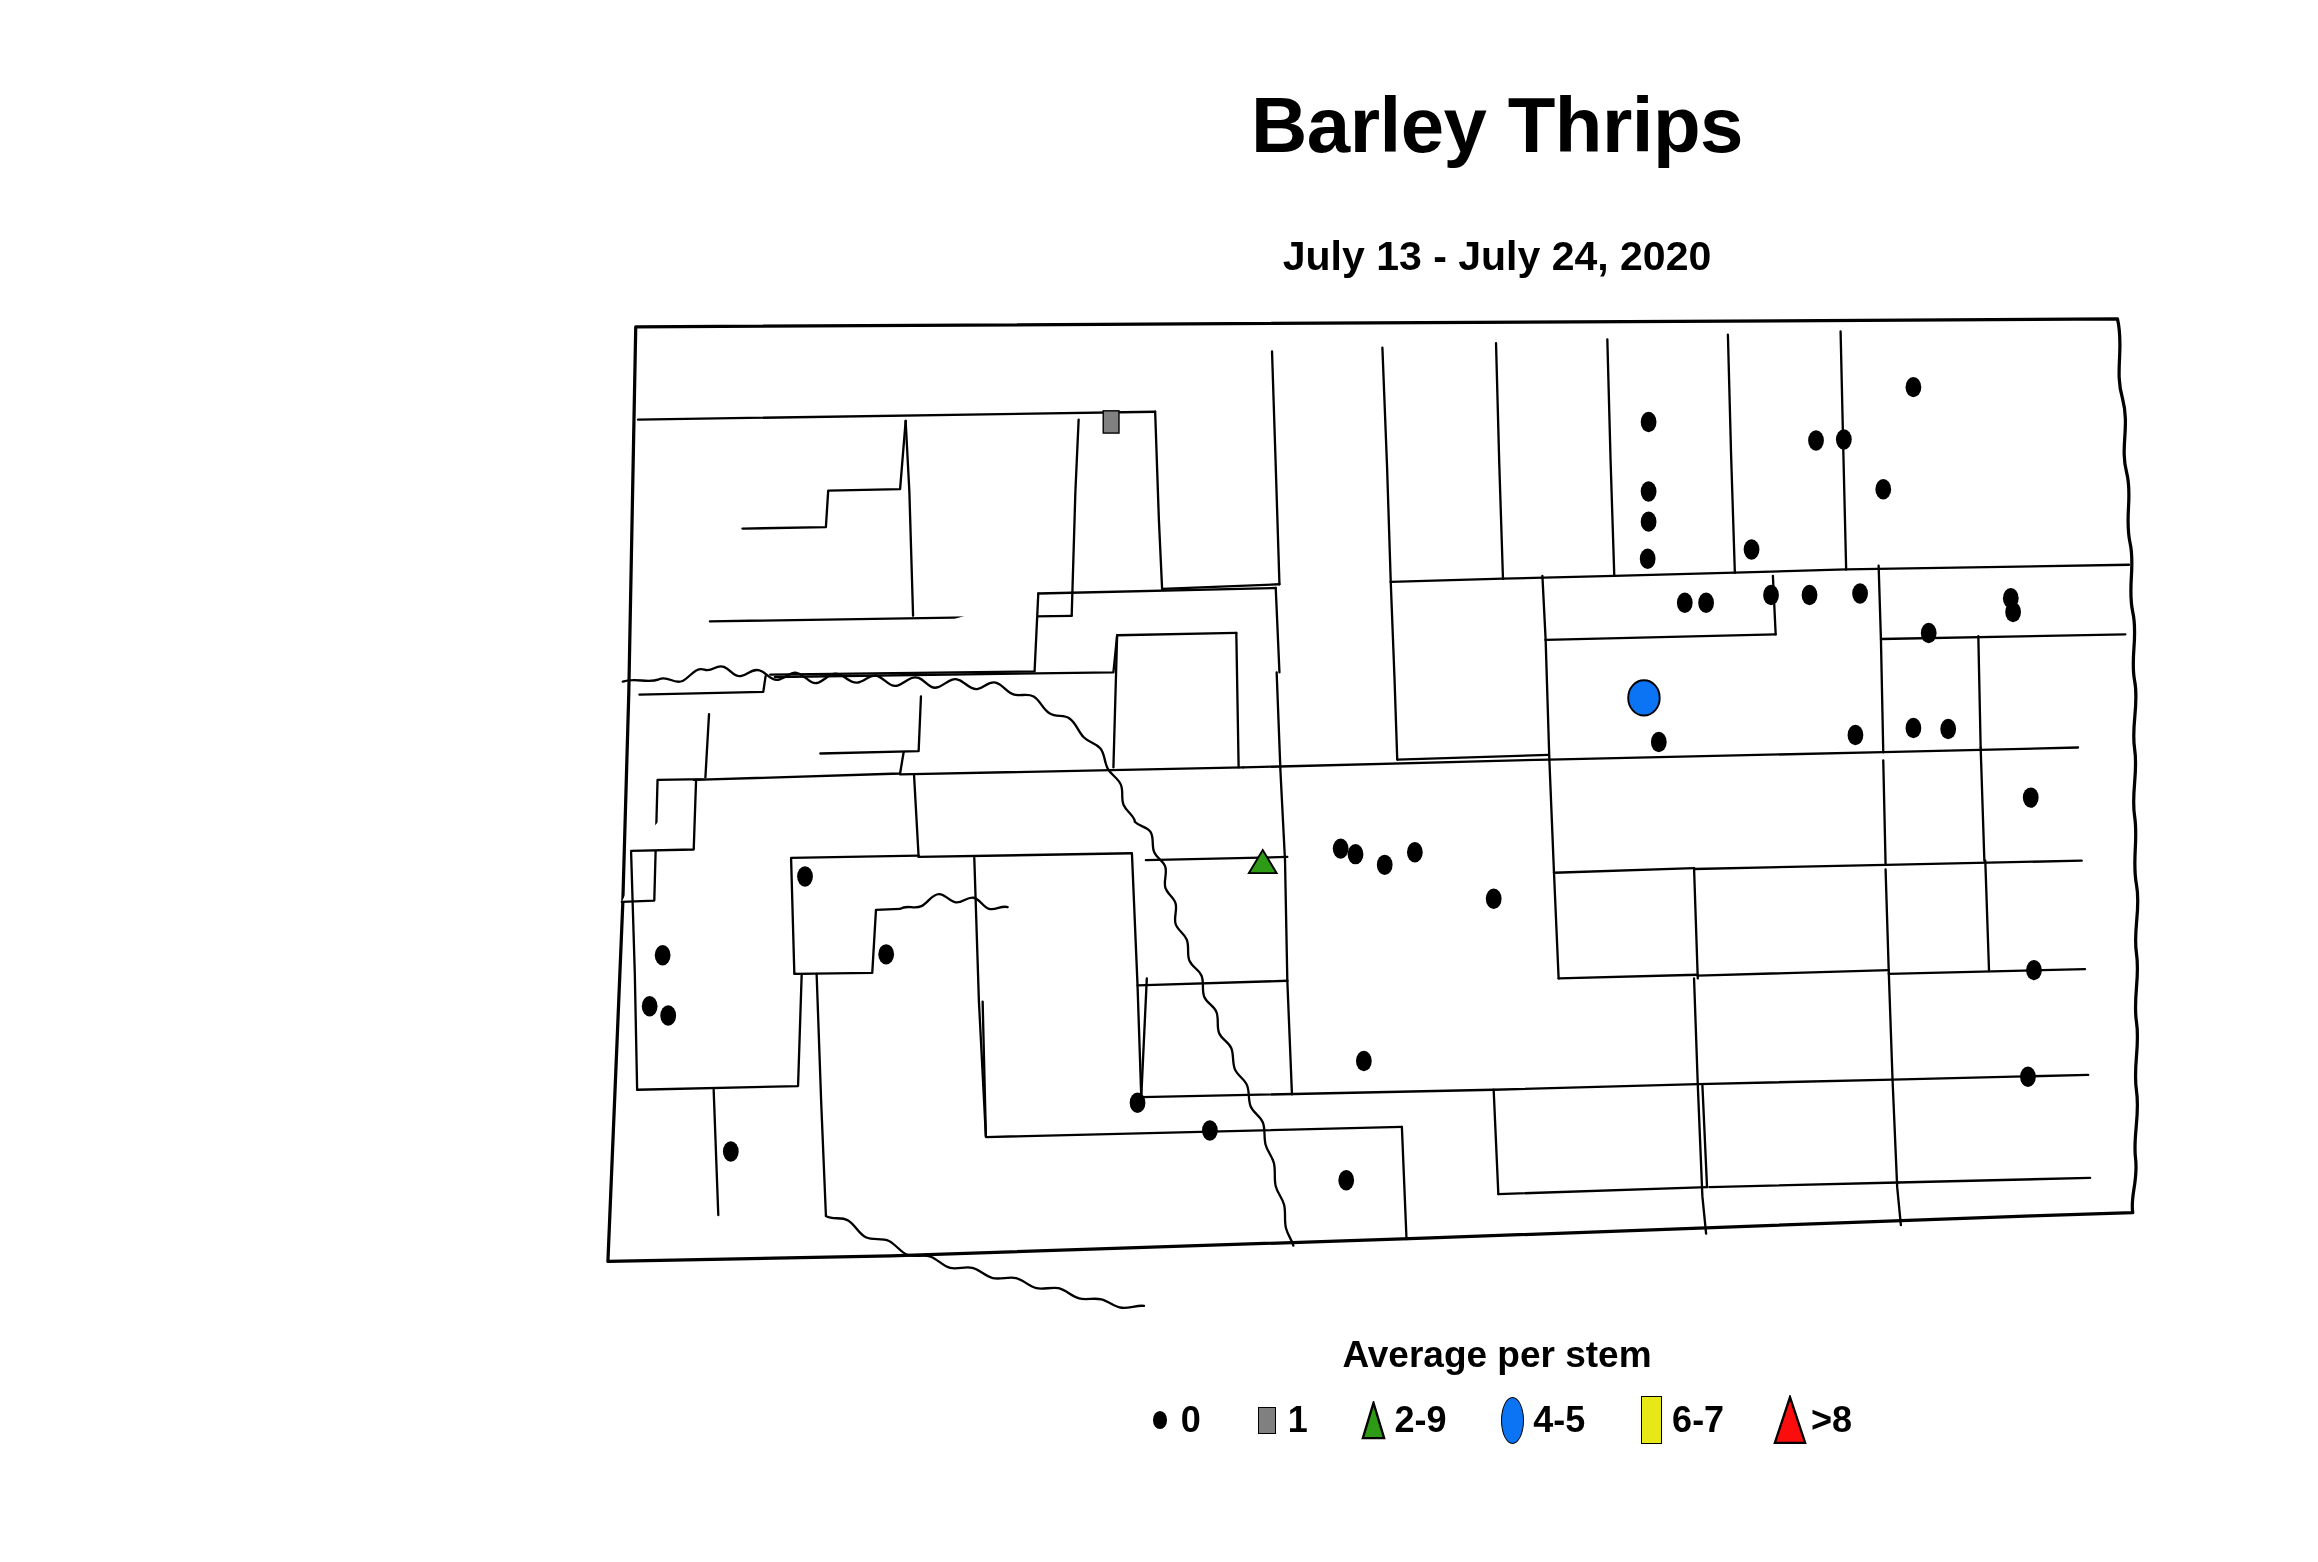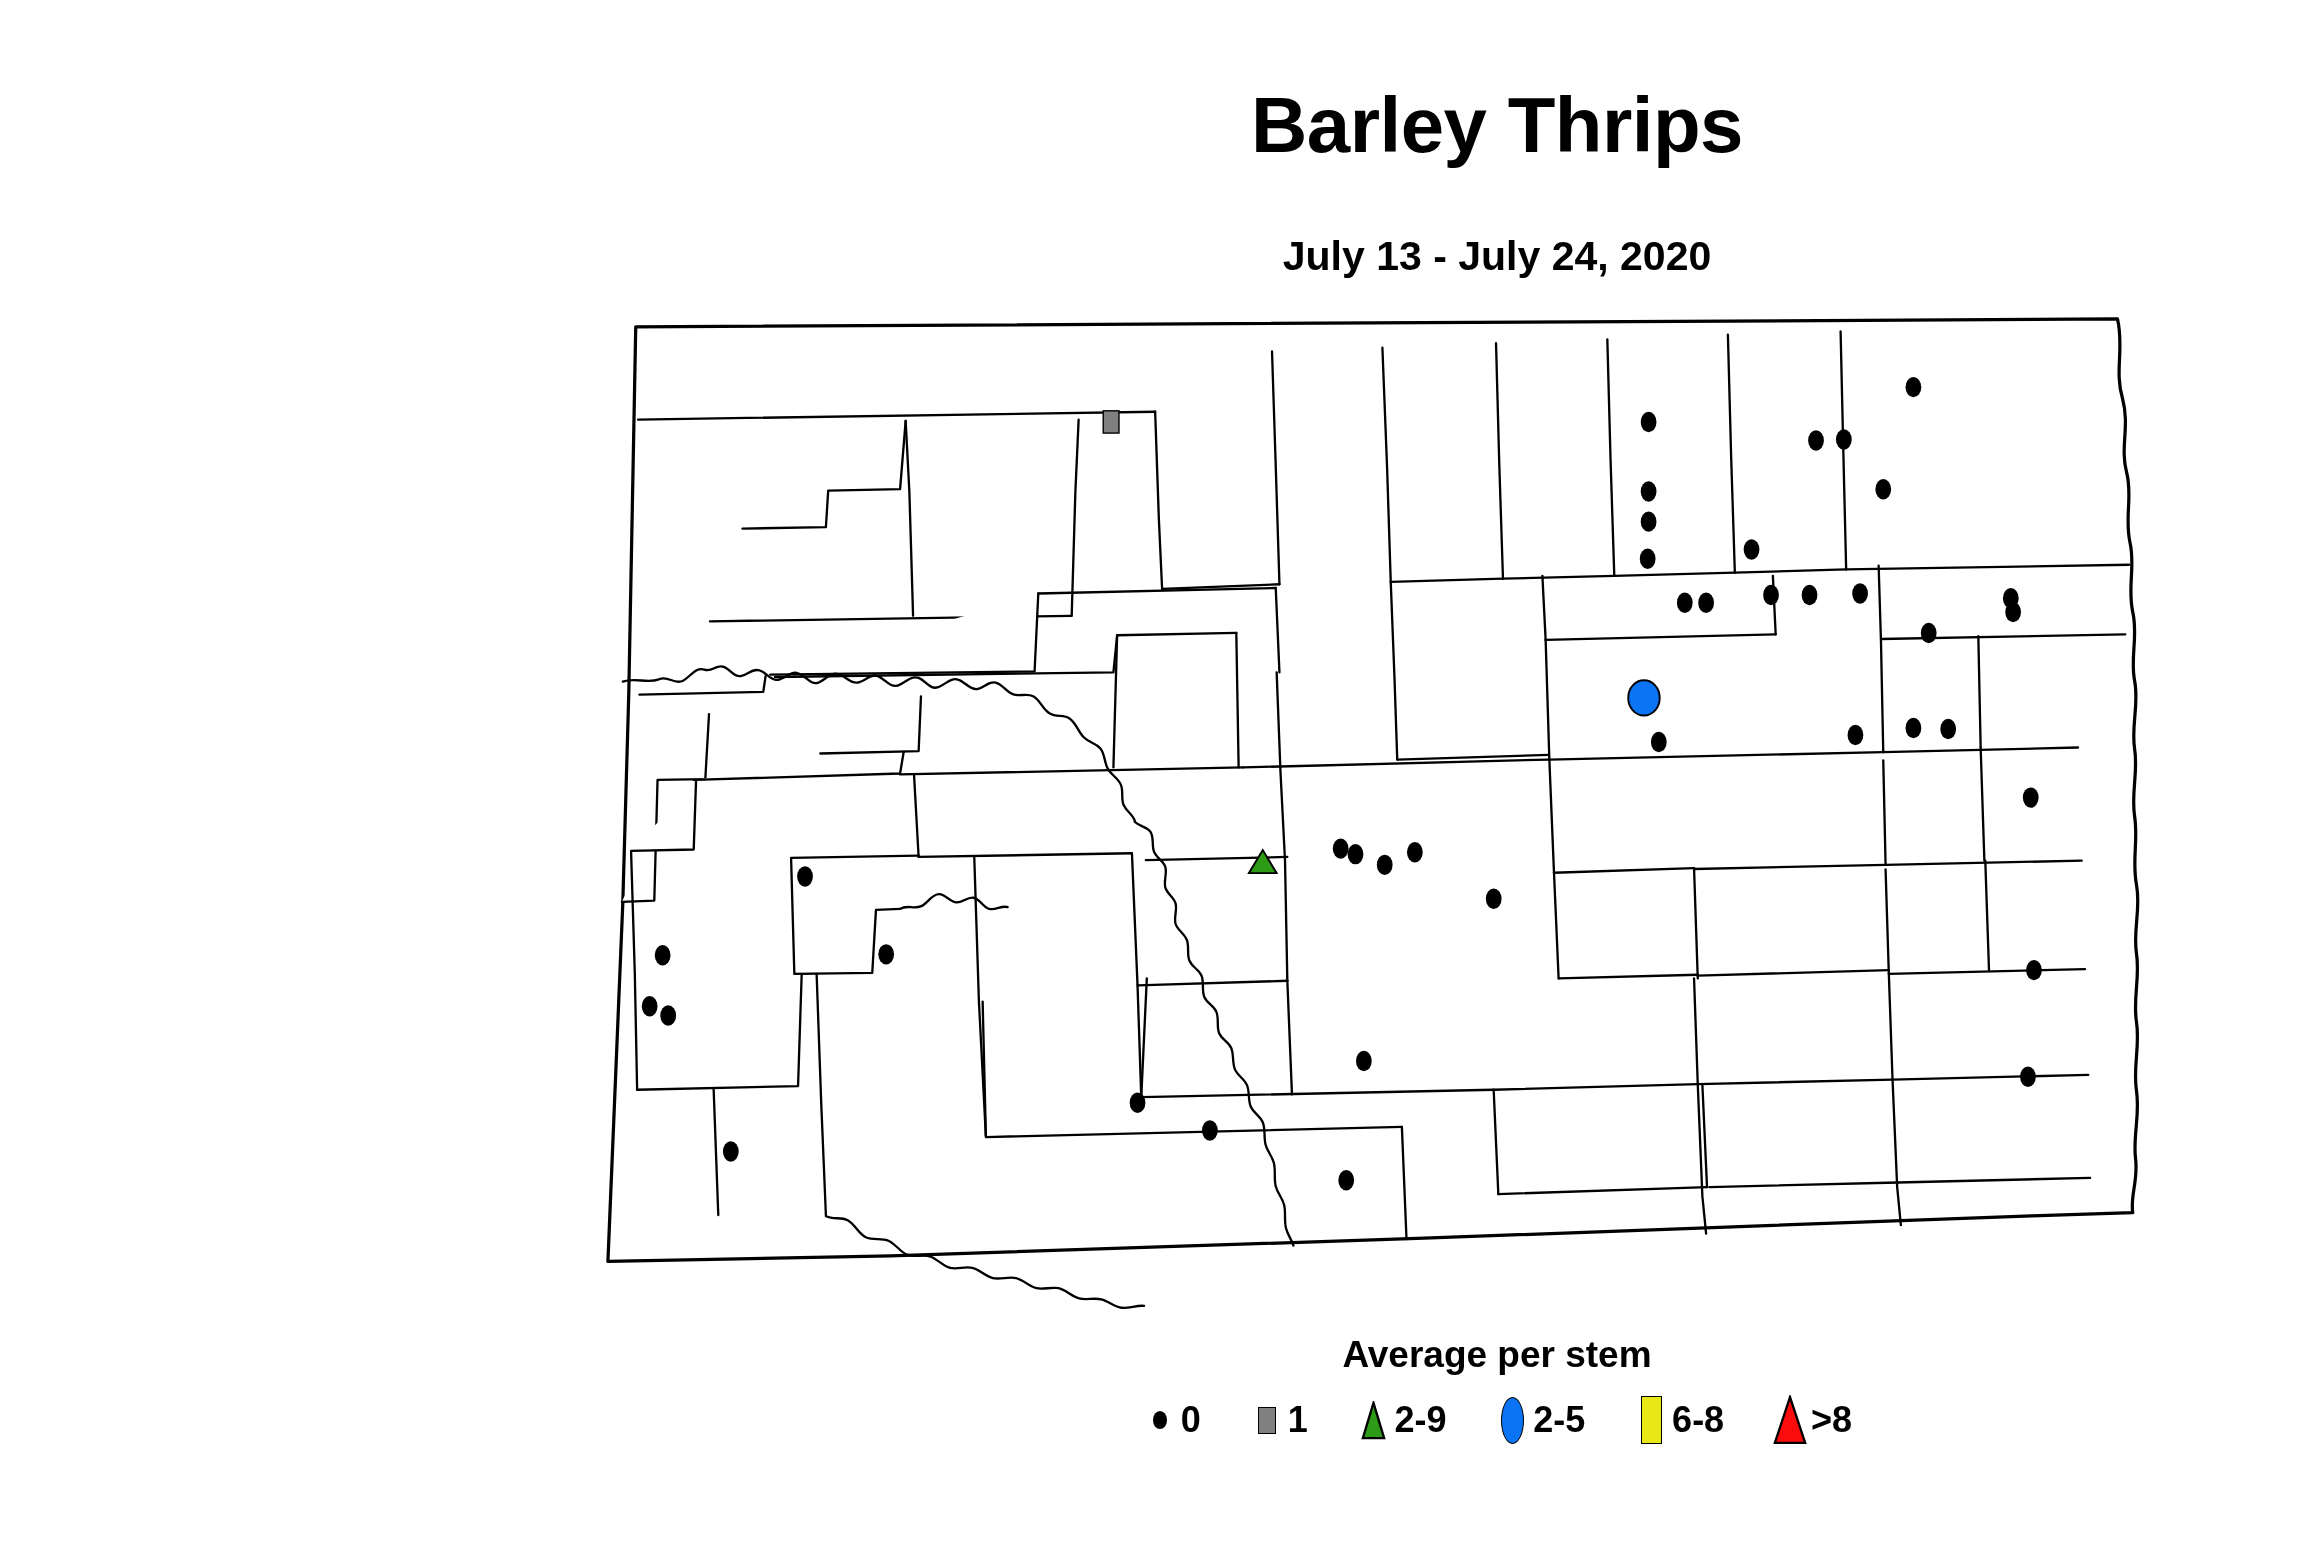--- a/index.html
+++ b/index.html
@@ -291,27 +291,27 @@
             <svg class="sym-tri" width="25" height="39" viewBox="0 0 54 84">
               <polygon points="27,4 4,80 50,80" fill="#2e9b16" stroke="#000" stroke-width="5"></polygon>
             </svg>
           </div>
           <span class="leg-label">2-9</span>
         </div>
         <div class="leg-item">
           <div class="leg-sym">
             <div class="sym-circ-blue" style="background: rgb(11, 116, 245);"></div>
           </div>
-          <span class="leg-label">2-5</span>
+          <span class="leg-label">4-5</span>
         </div>
         <div class="leg-item">
           <div class="leg-sym">
             <div class="sym-sq-yellow" style="background: rgb(232, 232, 25);"></div>
           </div>
-          <span class="leg-label">6-8</span>
+          <span class="leg-label">6-7</span>
         </div>
         <div class="leg-item">
           <div class="leg-sym">
             <svg class="sym-tri" width="34" height="50" viewBox="0 0 74 108">
               <polygon points="37,4 4,104 70,104" fill="#fb0d0d" stroke="#000" stroke-width="5"></polygon>
             </svg>
           </div>
           <span class="leg-label">&gt;8</span>
         </div>
       </div>

